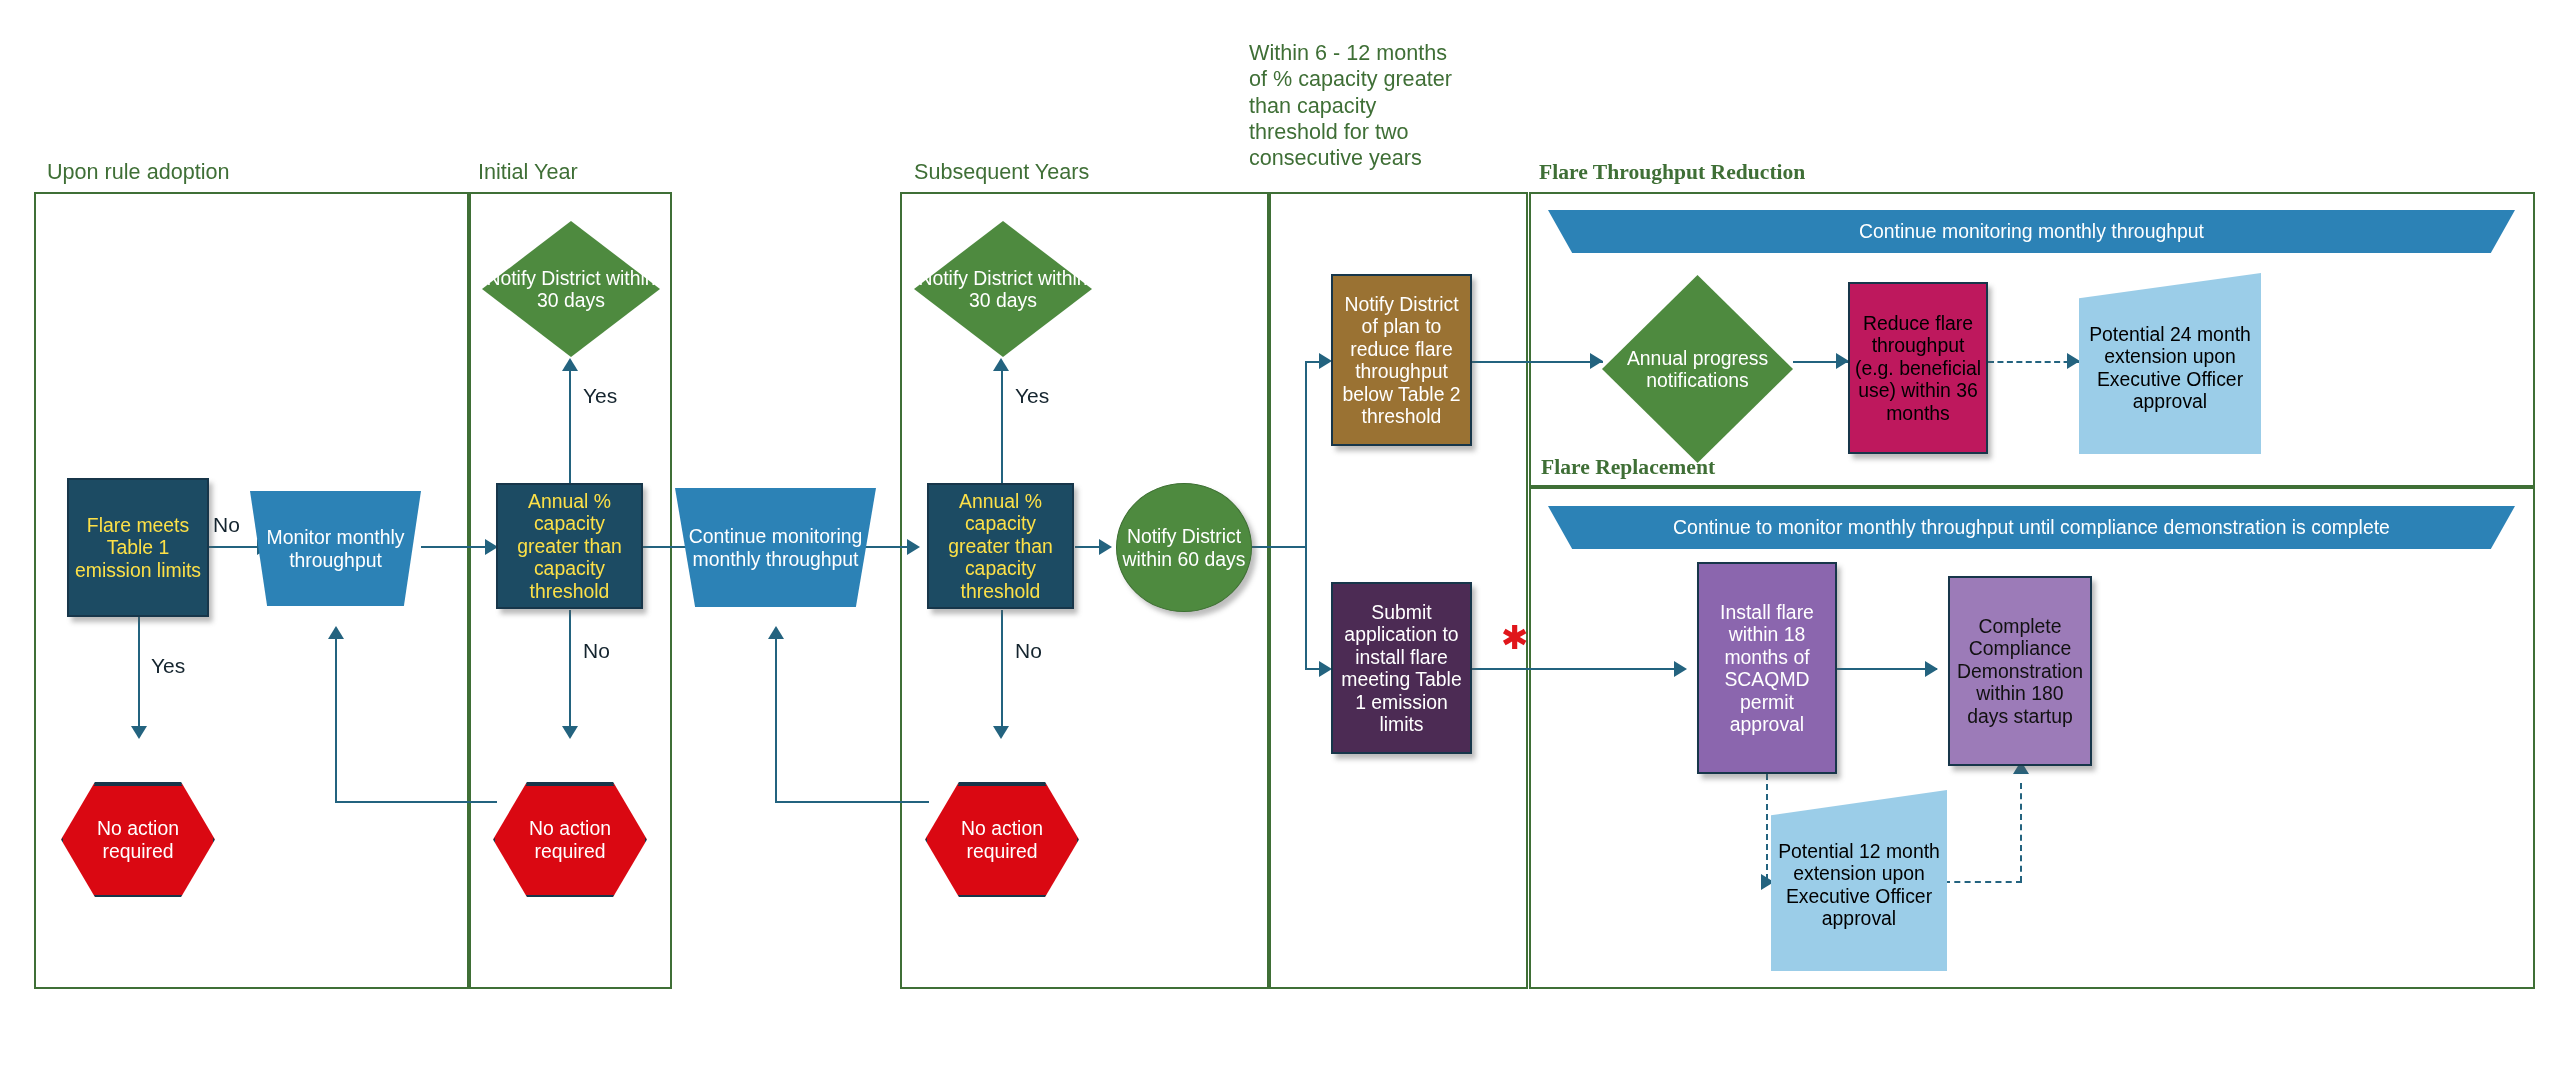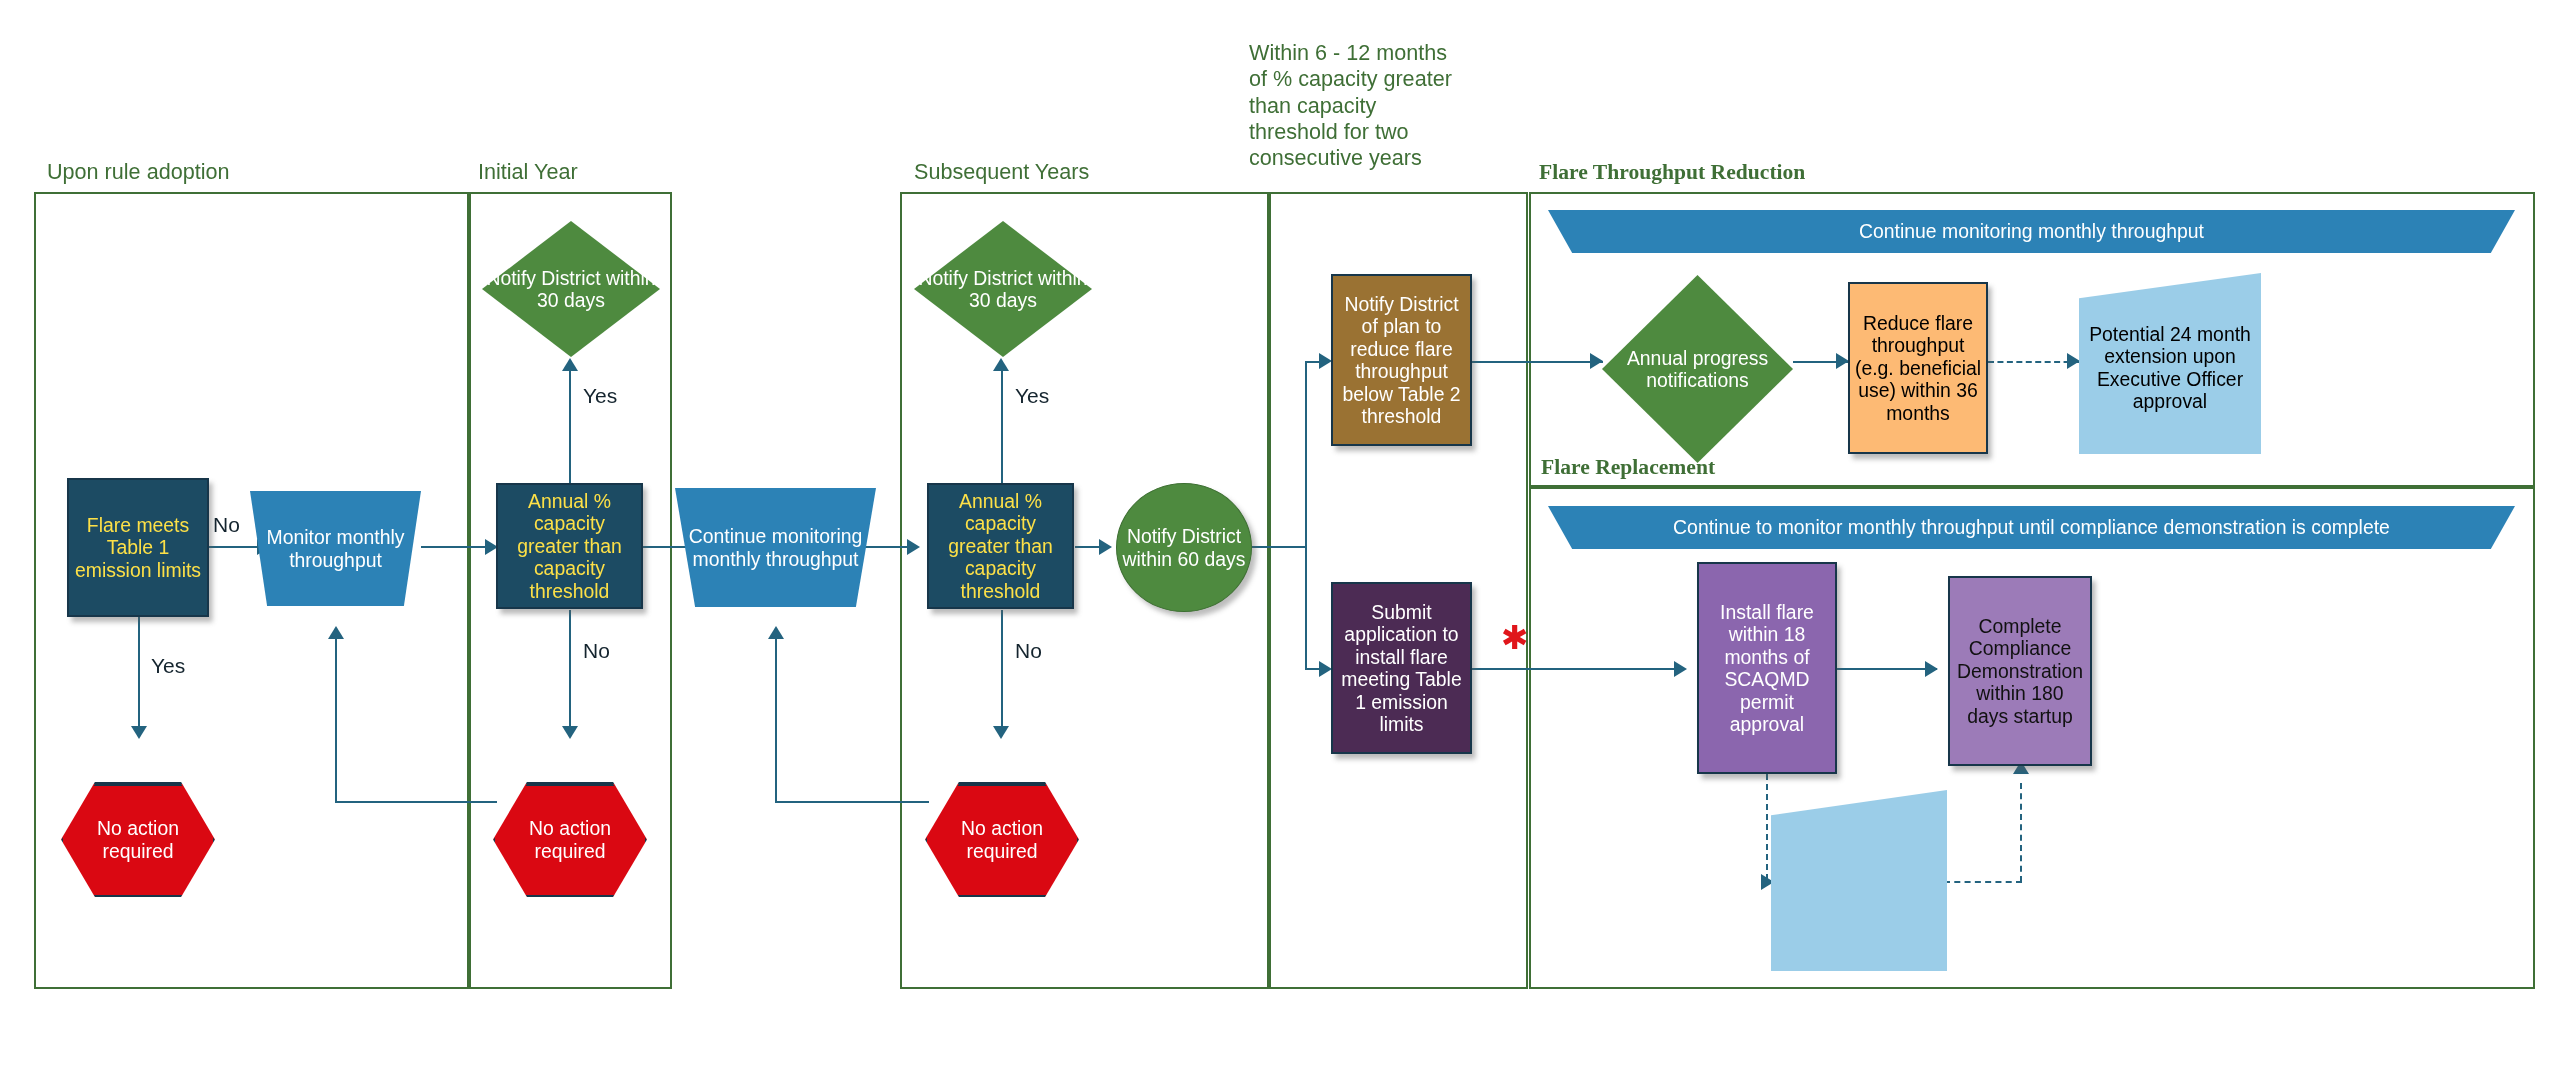--- a/index.html
+++ b/index.html
@@ -54,21 +54,21 @@
     width:100%;
     box-sizing:border-box;
   }
   
   .rect{
     border:2.2px solid #17364A;
     box-shadow:4.3px 5px 5px rgba(90,90,90,.42);
   }
   .fill-navy{background:#1C4B63;color:#fde047;}
   .fill-brown{background:#9A7233;color:#ffffff;}
-  .fill-orange{background:#fdba74;color:#000000;}
+  .fill-orange{background:#be185d;color:#000000;}
   .fill-plum-dark{background:#4C2B54;color:#ffffff;}
   .fill-plum{background:#8B66AE;color:#ffffff;align-items:center;}
   .fill-plum-mid{background:#9C7BB8;color:#111111;}
 
   
   .diamond{
     background:transparent;
     border:none;
     box-shadow:none;
   }
@@ -351,20 +351,21 @@
   <div class="node rect fill-plum" style="left:1697px;top:562px;width:140px;height:212px;">
     <span class="txt">Install flare within 18 months of SCAQMD permit approval</span>
   </div>
 
   <div class="node rect fill-plum-mid" style="left:1948px;top:576px;width:144px;height:190px;">
     <span class="txt">Complete Compliance Demonstration within 180 days startup</span>
   </div>
 
   <div class="node card" style="left:1771px;top:790px;width:176px;height:181px;">
     <div class="shape"></div>
+    <span class="txt">Potential 12 month extension upon Executive Officer approval</span>
   </div>
 
   <div class="ln h" style="left:1472px;top:668px;width:213px;"></div>
   <div class="arrow r" style="left:1674px;top:661px;"></div>
 
   <div class="ln h" style="left:1837px;top:668px;width:100px;"></div>
   <div class="arrow r" style="left:1925px;top:661px;"></div>
 
   <div class="dash-v" style="left:1766px;top:774px;height:106px;"></div>
   <div class="dash-h" style="left:1766px;top:881px;width:11.5px;"></div>

